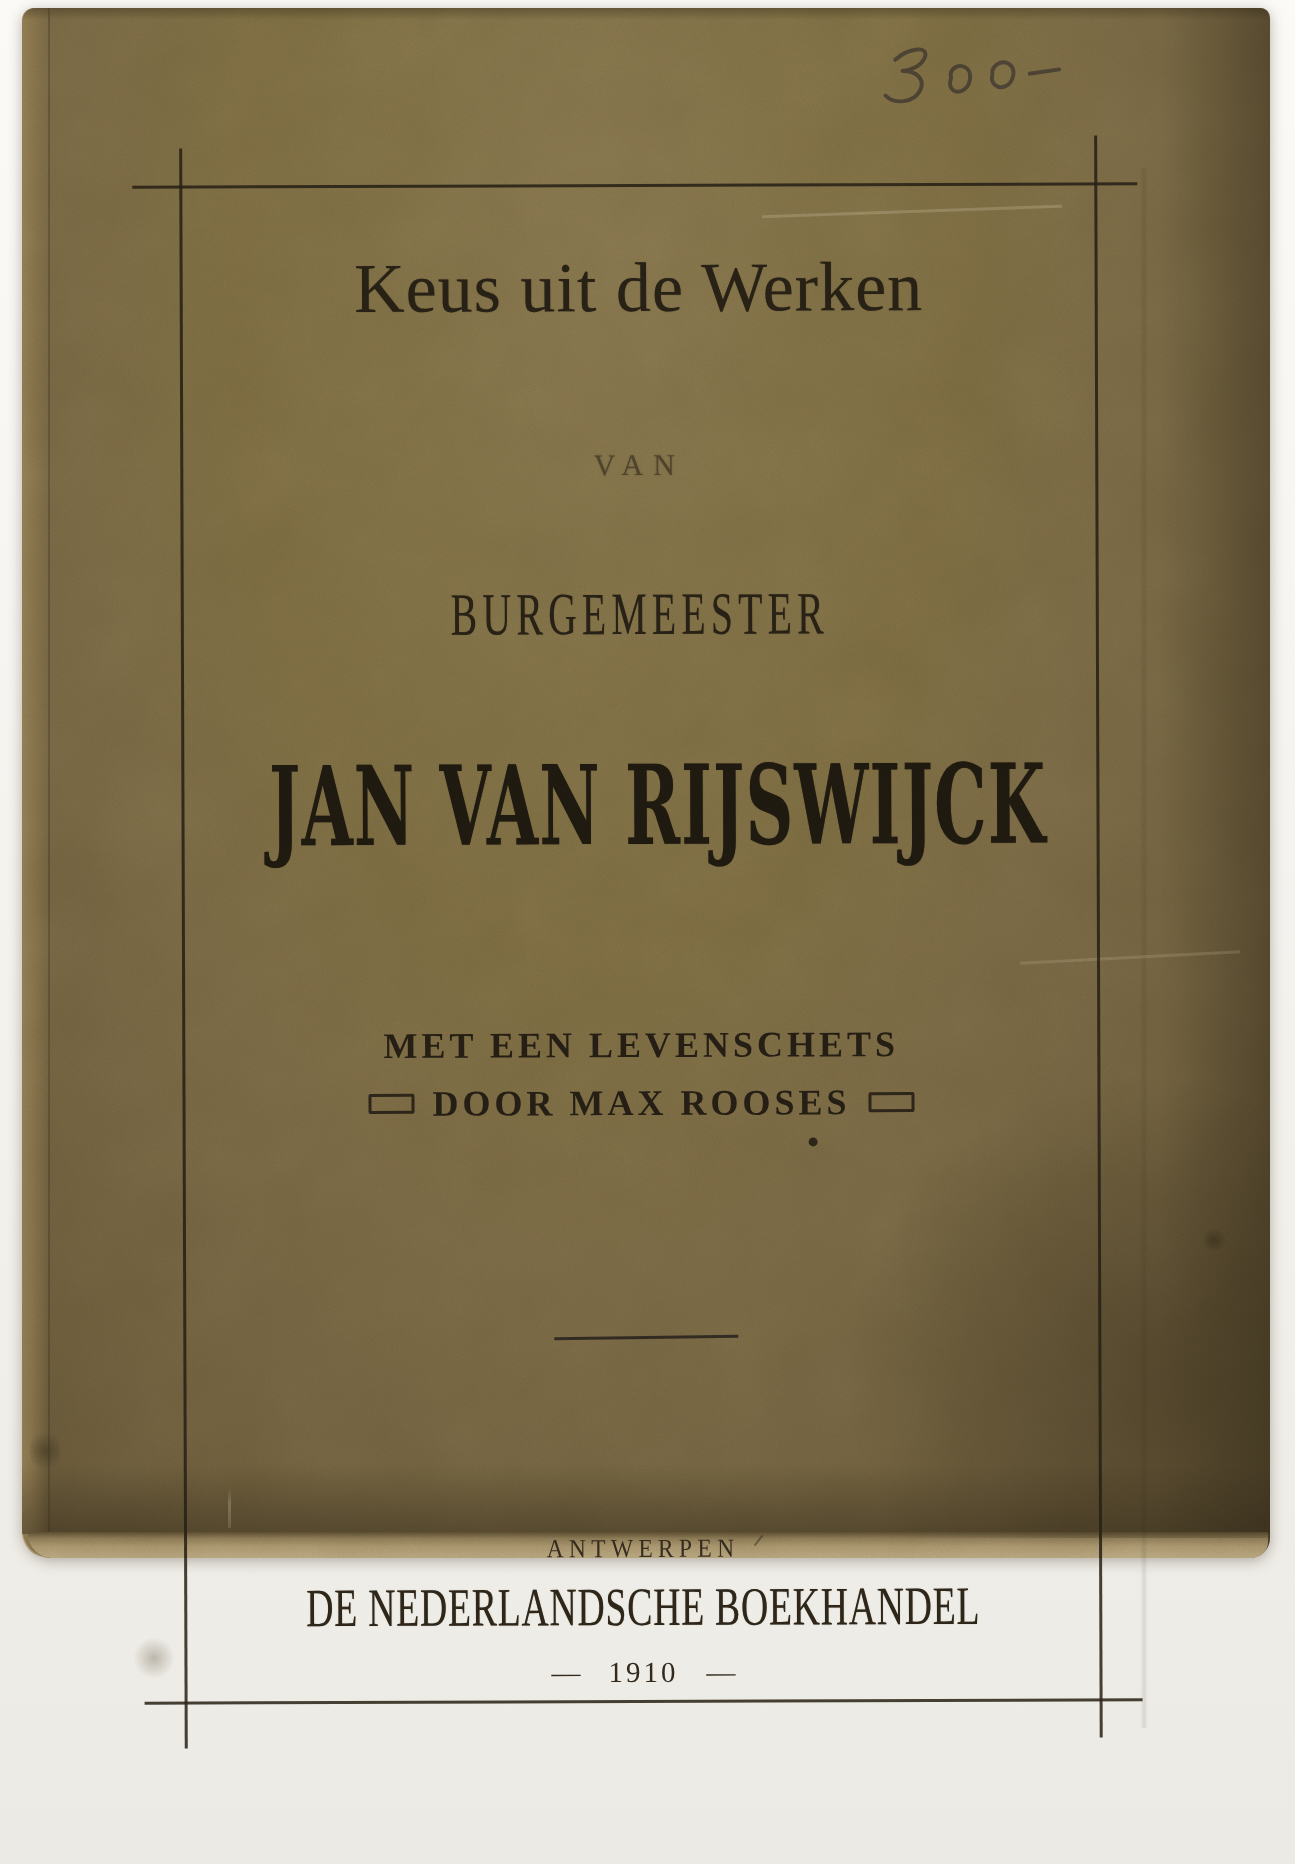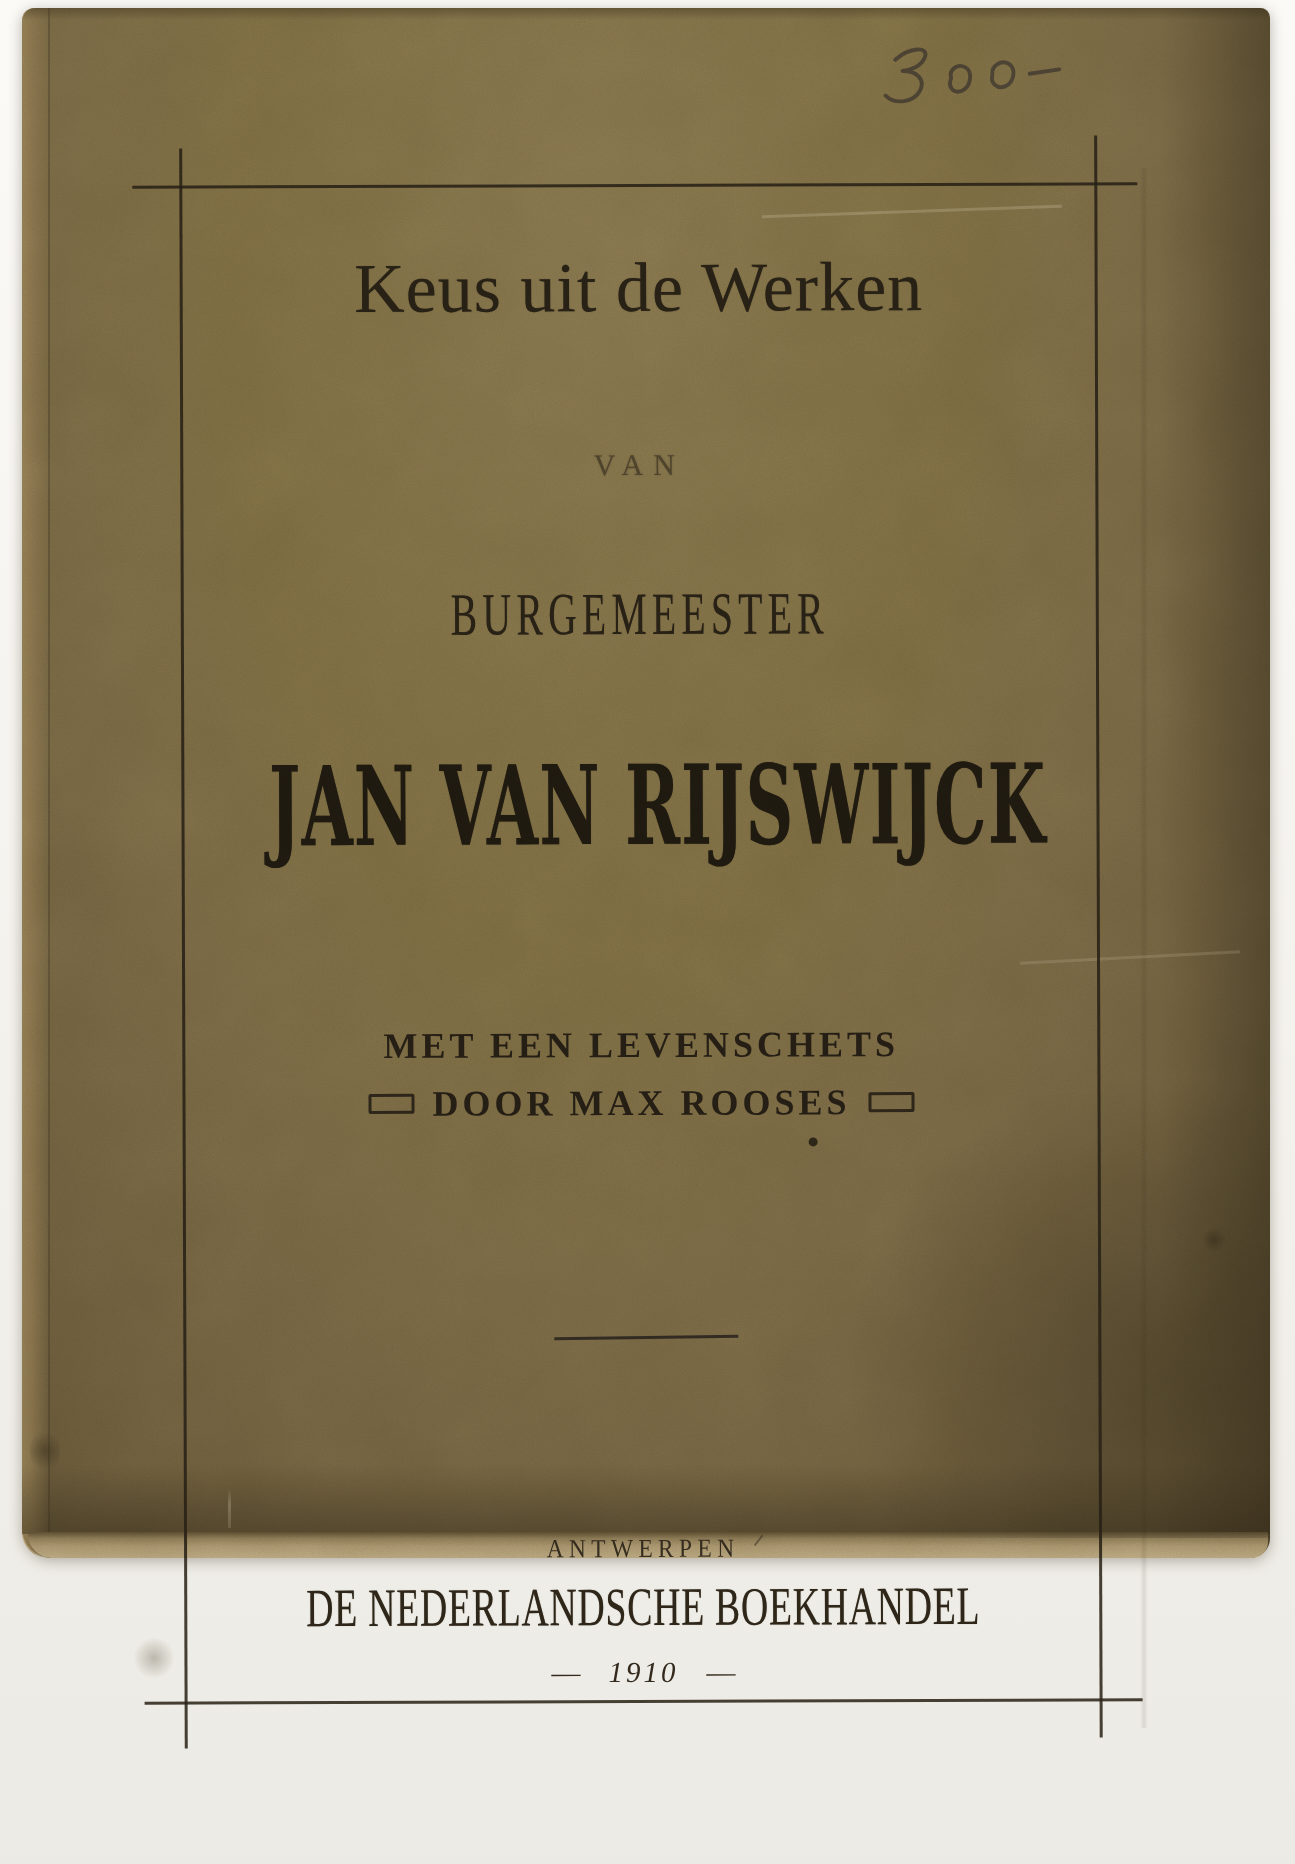--- a/index.html
+++ b/index.html
@@ -50,21 +50,21 @@
     transform:scaleX(.60);transform-origin:center;color:#241e13;text-shadow:0 0 1px rgba(36,30,19,.6);}
   .met1{top:1016px;font-size:36px;font-weight:bold;letter-spacing:4px;color:#2b2318;}
   .door-row{top:1074px;display:flex;justify-content:center;align-items:center;gap:18px;}
   .door-text{font-size:36px;font-weight:bold;letter-spacing:4px;color:#2b2318;white-space:nowrap;}
   .orn{width:40px;height:14px;border:3px solid #2b2318;border-radius:2px;opacity:.9;}
   .ink-dot{position:absolute;left:786px;top:1130px;width:9px;height:9px;border-radius:50%;background:#241e14;opacity:.85;}
   .mid-rule{position:absolute;left:531px;top:1328px;width:184px;height:3px;background:#3a3228;transform:rotate(-.6deg);}
   .antwerpen{top:1526px;font-size:26px;letter-spacing:6px;transform:scaleX(.9);transform-origin:center;color:#332a1d;opacity:.92;}
   .publisher{top:1568px;font-size:54px;letter-spacing:1px;transform:scaleX(.70);transform-origin:center;color:#2e2619;text-shadow:0 0 1px rgba(46,38,25,.5);}
   .year-row{top:1648px;display:flex;justify-content:center;align-items:center;gap:28px;font-size:29px;color:#332a1d;}
-  .year-row .yr{letter-spacing:3px;font-variant-numeric:oldstyle-nums;font-style:italic;}
+  .year-row .yr{letter-spacing:3px;font-variant-numeric:oldstyle-nums;}
   .scratch{position:absolute;left:728px;top:1532px;width:13px;height:2px;background:#332a1d;opacity:.45;transform:rotate(-52deg);}
   
   .handwriting{position:absolute;left:840px;top:32px;width:205px;height:88px;transform:rotate(3deg);opacity:.85;}
   .texture{position:absolute;inset:0;width:100%;height:100%;border-radius:14px 10px 20px 30px;mix-blend-mode:multiply;}
 </style>
 </head>
 <body>
 
 <div class="stage">
   <div class="book">

